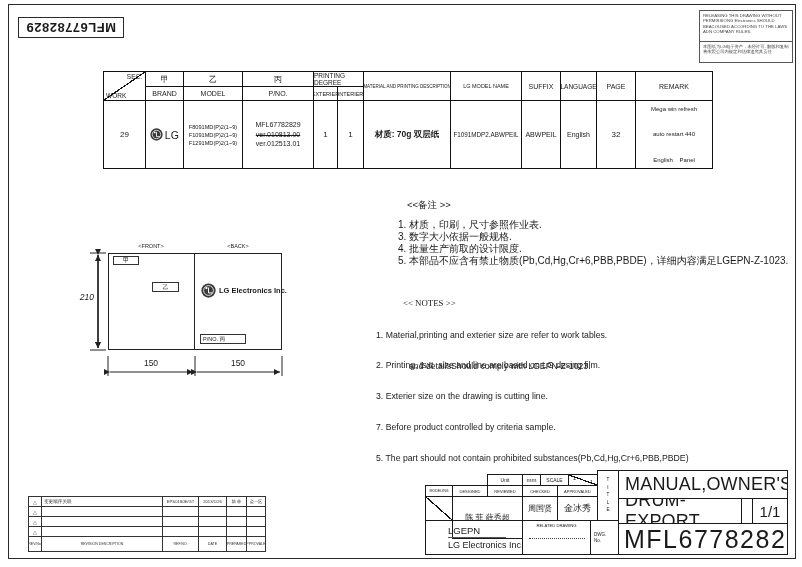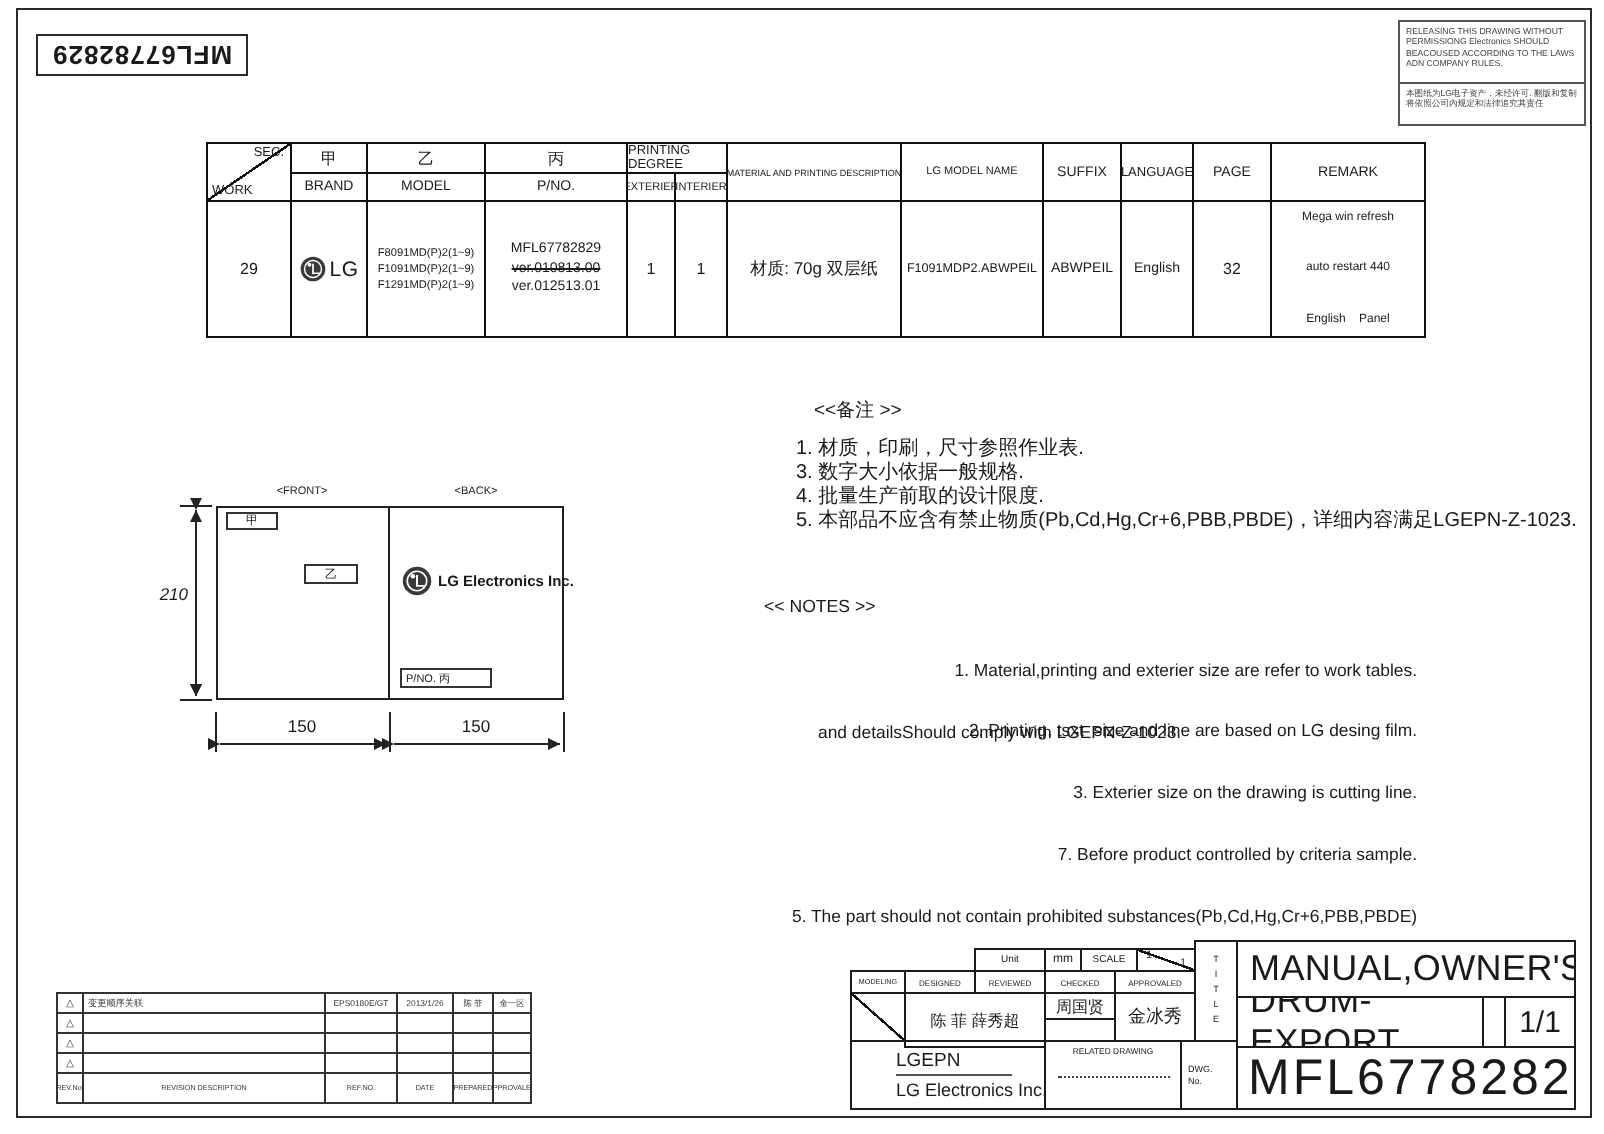--- a/index.html
+++ b/index.html
@@ -48,22 +48,22 @@
   .draw-divider{left:194px;top:253px;width:1px;height:97px;background:#222;}
   .tag-box{border:1px solid #333;font-size:6px;display:flex;align-items:center;justify-content:center;}
   .logo-row{display:flex;align-items:center;gap:3px;}
   .logo-row .txt{font-weight:bold;font-size:7.5px;white-space:nowrap;}
   .dim-label{font-size:8.5px;text-align:center;}
   .fb-label{font-size:5.5px;text-align:center;color:#222;}
 
   
   .cn-title{left:407px;top:199px;font-size:9.5px;}
   .cn-items{left:398px;top:219px;font-size:10px;line-height:11.9px;white-space:nowrap;}
-  .en-title{left:382px;top:298px;font-size:8.8px;}
-  .en-items{left:396px;top:309px;font-size:8.7px;line-height:10.3px;white-space:pre-wrap;text-align:right;}
+  .en-title{left:403px;top:298px;font-size:8.8px;font-family:Liberation Serif, serif;}
+  .en-items{left:376px;top:309px;font-size:8.7px;line-height:10.3px;white-space:pre-wrap;}
   .en-cont{left:396px;top:361px;font-size:8.7px;padding-left:13px;white-space:nowrap;}
 
   
   .rv{position:absolute;left:28px;top:496px;display:grid;
     grid-template-columns:13px 121px 36px 28px 20px 19px;
     grid-template-rows:10px 10px 10px 10px 15px;
     border-top:1px solid #333;border-left:1px solid #333;font-size:4.2px;color:#333;}
   .rv>div{border-right:1px solid #333;border-bottom:1px solid #333;display:flex;align-items:center;
     justify-content:center;overflow:hidden;box-sizing:border-box;}
   .rv .left{justify-content:flex-start;padding-left:2px;}
@@ -145,21 +145,21 @@
     </div>
     <div>
       <div class="pno-lines">
         <div>MFL67782829</div>
         <div class="strike">ver.010813.00</div>
         <div>ver.012513.01</div>
       </div>
     </div>
     <div class="h8">1</div>
     <div class="h8">1</div>
-    <div style="font-size:8.5px;white-space:nowrap;">材质: 70g 双层纸</div>
+    <div style="font-size:8.5px;white-space:nowrap;font-weight:bold;">材质: 70g 双层纸</div>
     <div style="font-size:6.3px;">F1091MDP2.ABWPEIL</div>
     <div class="h7">ABWPEIL</div>
     <div class="h7">English</div>
     <div class="h8">32</div>
     <div>
       <div class="remark-lines">
         <div>Mega win refresh</div>
         <div>auto restart 440</div>
         <div>English    Panel</div>
       </div>
@@ -267,22 +267,22 @@
     <span style="right:4px;bottom:0px;">1</span>
   </div>
 
   <div class="cell tb-lbl" style="left:425px;top:485px;width:28px;height:12px;font-size:3.6px;">MODELING</div>
   <div class="cell tb-lbl" style="left:452px;top:485px;width:36px;height:12px;">DESIGNED</div>
   <div class="cell tb-lbl" style="left:487px;top:485px;width:36px;height:12px;">REVIEWED</div>
   <div class="cell tb-lbl" style="left:522px;top:485px;width:36px;height:12px;">CHECKED</div>
   <div class="cell tb-lbl" style="left:557px;top:485px;width:41px;height:12px;">APPROVALED</div>
 
   <div class="cell diag-bltr" style="left:425px;top:496px;width:28px;height:25px;"></div>
-  <div class="cell sign" style="left:452px;top:496px;width:71px;height:28px;">陈 菲 薛秀超</div>
-  <div class="cell sign" style="left:522px;top:496px;width:36px;height:14px;text-align:center;">周国贤</div>
+  <div class="cell sign" style="left:452px;top:496px;width:71px;height:43px;">陈 菲 薛秀超</div>
+  <div class="cell sign" style="left:522px;top:496px;width:36px;height:25px;text-align:center;">周国贤</div>
   <div class="cell sign" style="left:557px;top:496px;width:41px;height:25px;font-size:9px;">金冰秀</div>
 
   <div class="cell company-cell" style="left:425px;top:520px;width:98px;height:35px;">
     <span class="company-short">LGEPN</span>
     <span class="company-full">LG Electronics Inc.</span>
   </div>
   <div class="cell rd-cell" style="left:522px;top:520px;width:69px;height:35px;">
     <span style="font-size:4.2px;">RELATED DRAWING</span>
     <span class="rd-dots"></span>
   </div>

